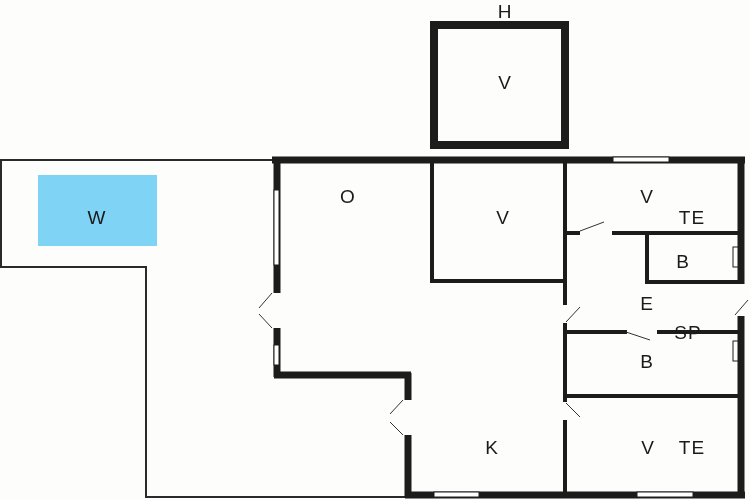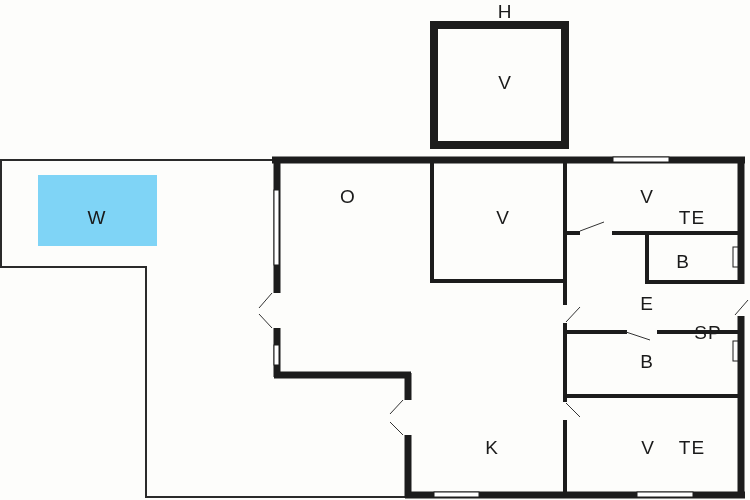--- a/index.html
+++ b/index.html
@@ -80,18 +80,18 @@
 
   <span class="lbl" style="left:505px; top:11px;">H</span>
   <span class="lbl" style="left:505px; top:82px;">V</span>
   <span class="lbl" style="left:97px; top:217px;">W</span>
   <span class="lbl" style="left:348px; top:196px;">O</span>
   <span class="lbl" style="left:503px; top:217px;">V</span>
   <span class="lbl" style="left:647px; top:196px;">V</span>
   <span class="lbl" style="left:692px; top:217px;">TE</span>
   <span class="lbl" style="left:683px; top:261px;">B</span>
   <span class="lbl" style="left:647px; top:303px;">E</span>
-  <span class="lbl" style="left:708px; top:332px;">SP</span>
+  <span class="lbl" style="left:688px; top:332px;">SP</span>
   <span class="lbl" style="left:647px; top:361px;">B</span>
   <span class="lbl" style="left:492px; top:447px;">K</span>
   <span class="lbl" style="left:648px; top:447px;">V</span>
   <span class="lbl" style="left:692px; top:447px;">TE</span>
 </div>
 
 </body></html>

